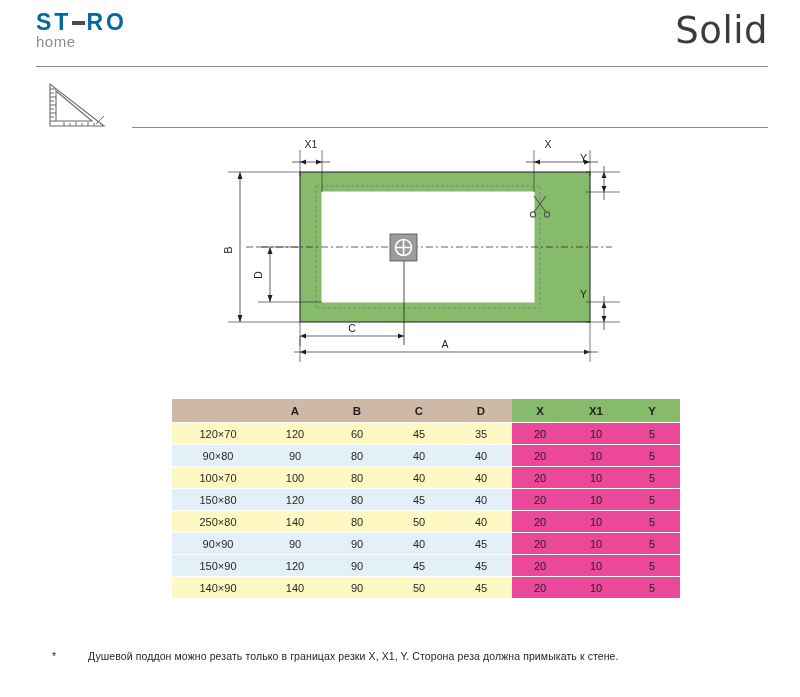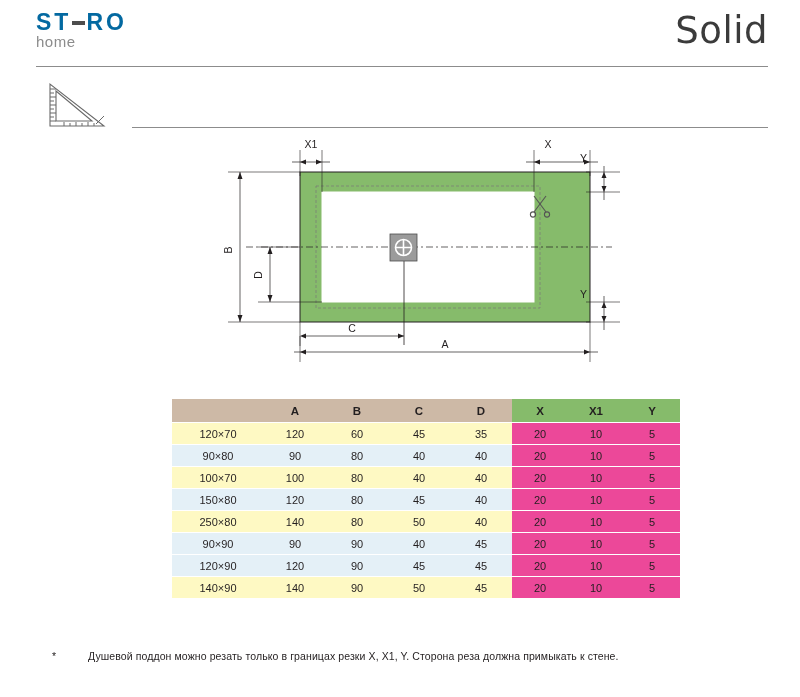--- a/index.html
+++ b/index.html
@@ -365,21 +365,21 @@
         <td class="left-cell size-cell">90×90</td>
         <td class="left-cell">90</td>
         <td class="left-cell">90</td>
         <td class="left-cell">40</td>
         <td class="left-cell">45</td>
         <td class="right-cell">20</td>
         <td class="right-cell">10</td>
         <td class="right-cell">5</td>
       </tr>
       <tr class="row-even">
-        <td class="left-cell size-cell">120×90</td>
+        <td class="left-cell size-cell">150×90</td>
         <td class="left-cell">120</td>
         <td class="left-cell">90</td>
         <td class="left-cell">45</td>
         <td class="left-cell">45</td>
         <td class="right-cell">20</td>
         <td class="right-cell">10</td>
         <td class="right-cell">5</td>
       </tr>
       <tr class="row-odd">
         <td class="left-cell size-cell">140×90</td>

